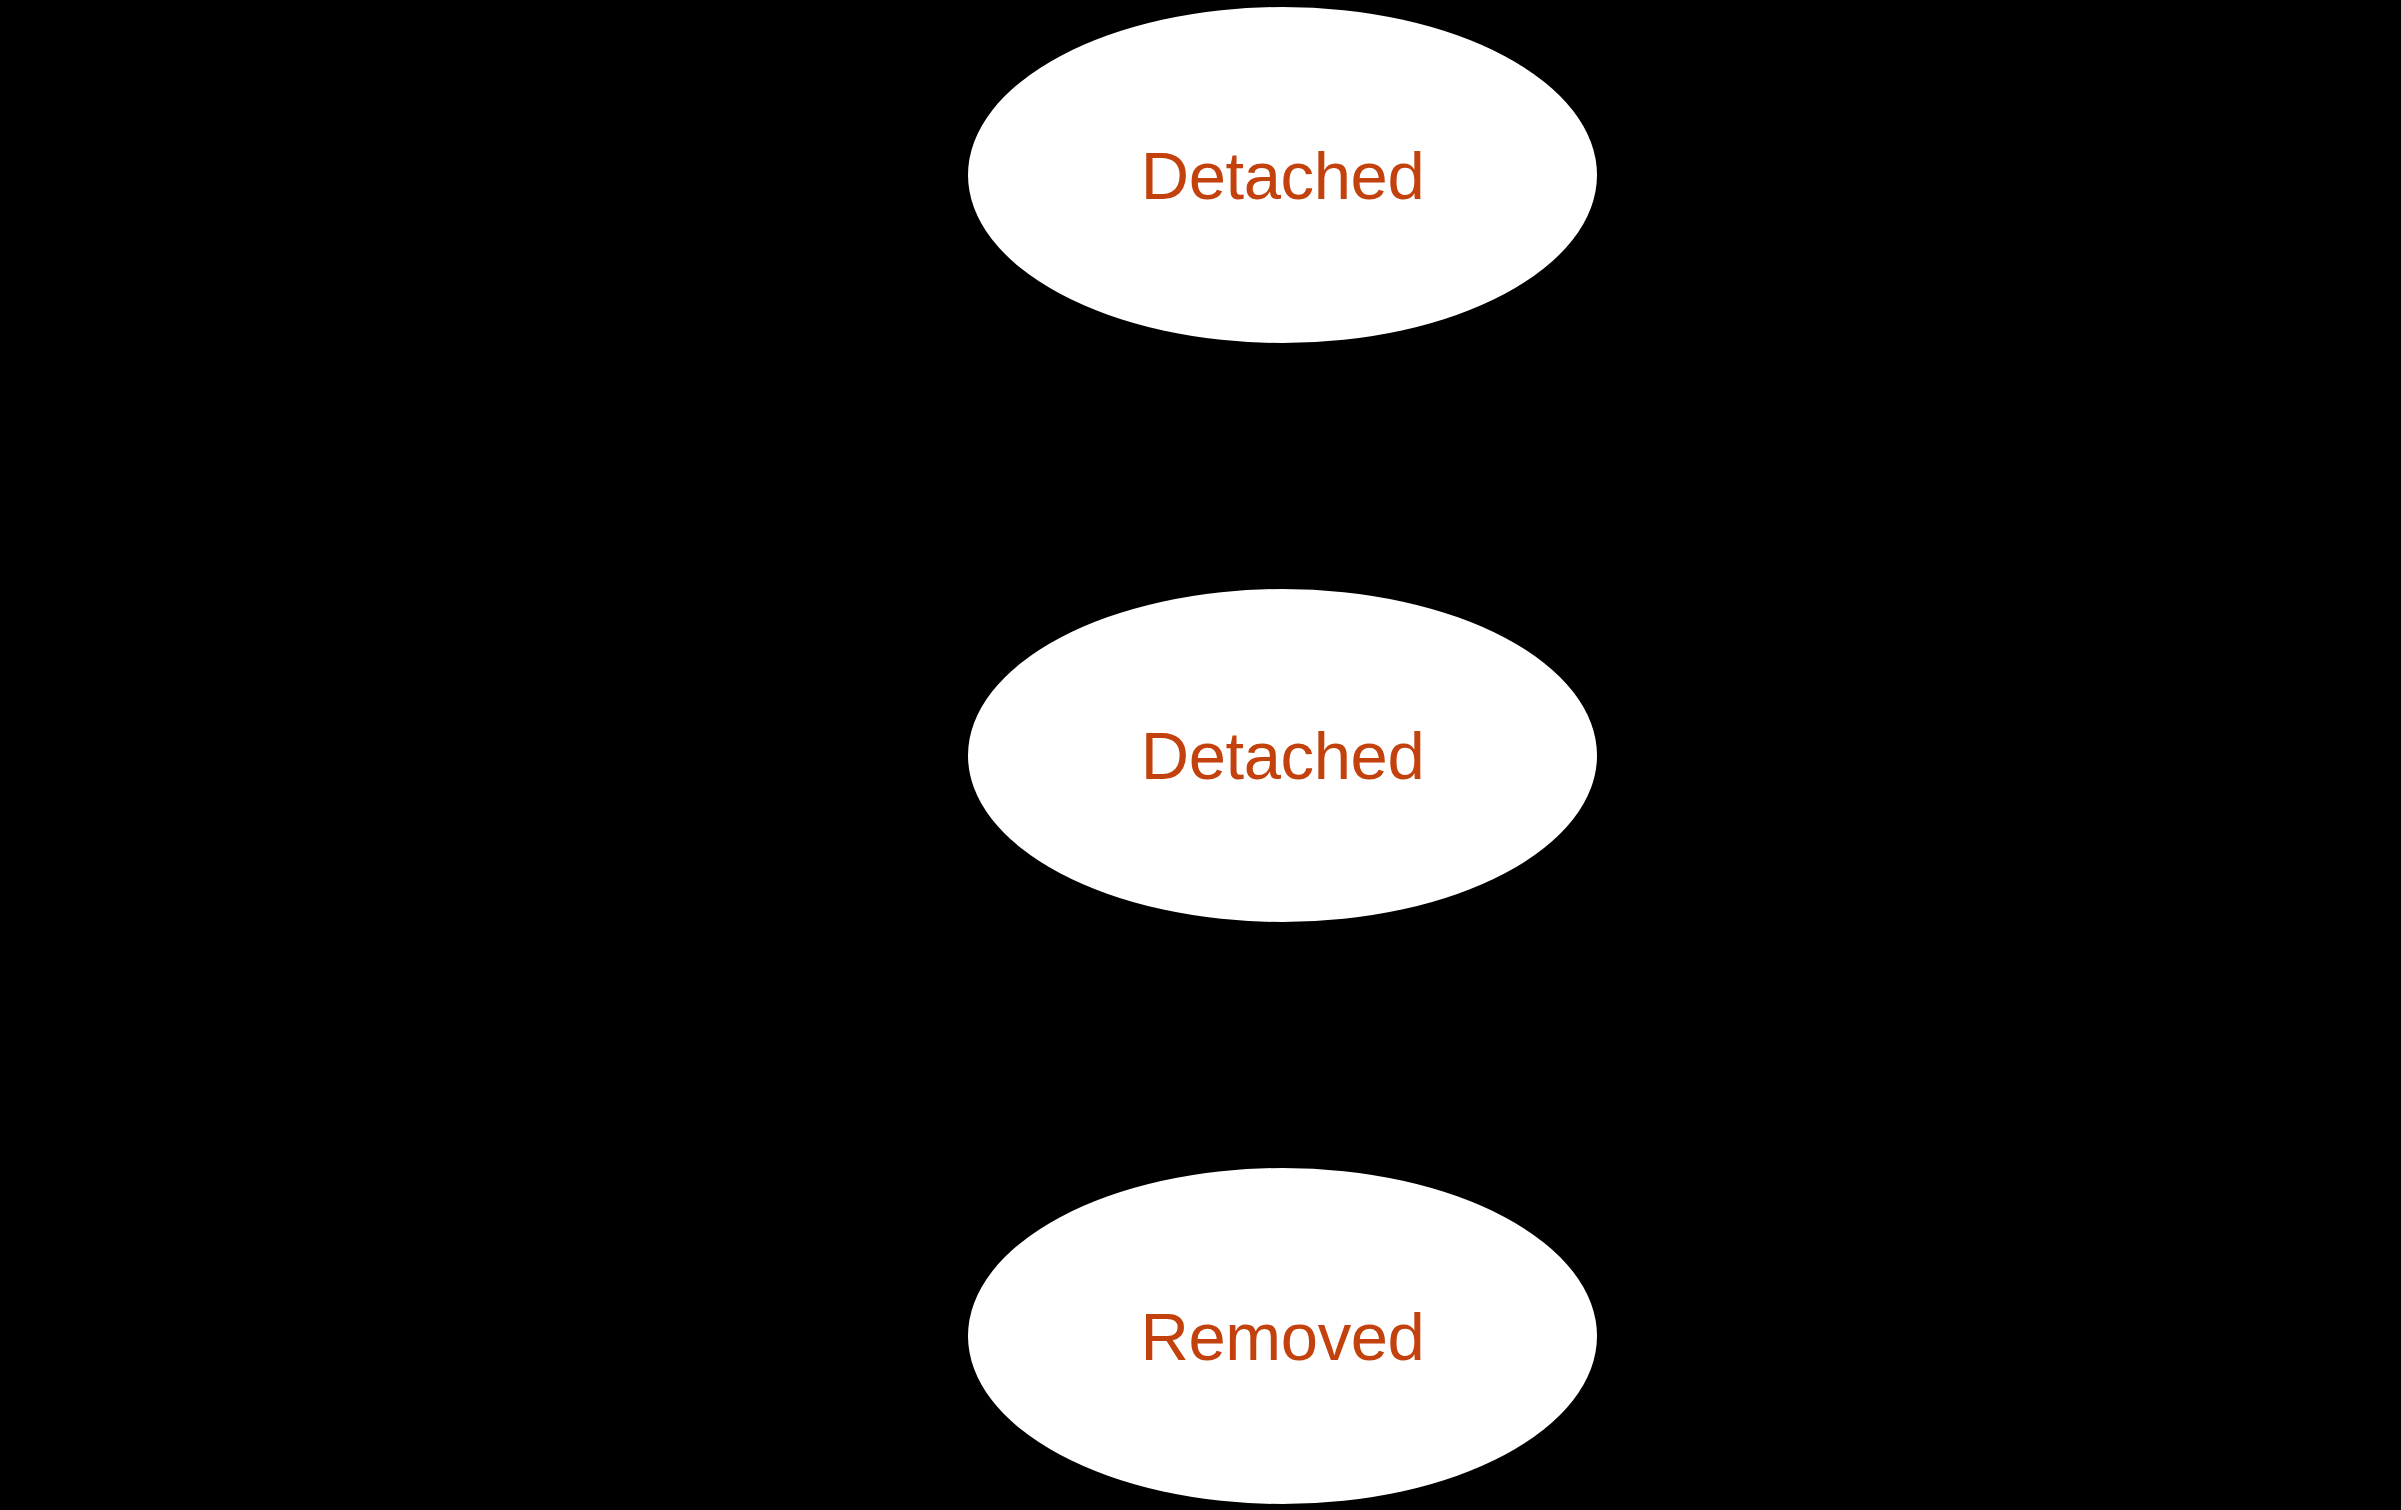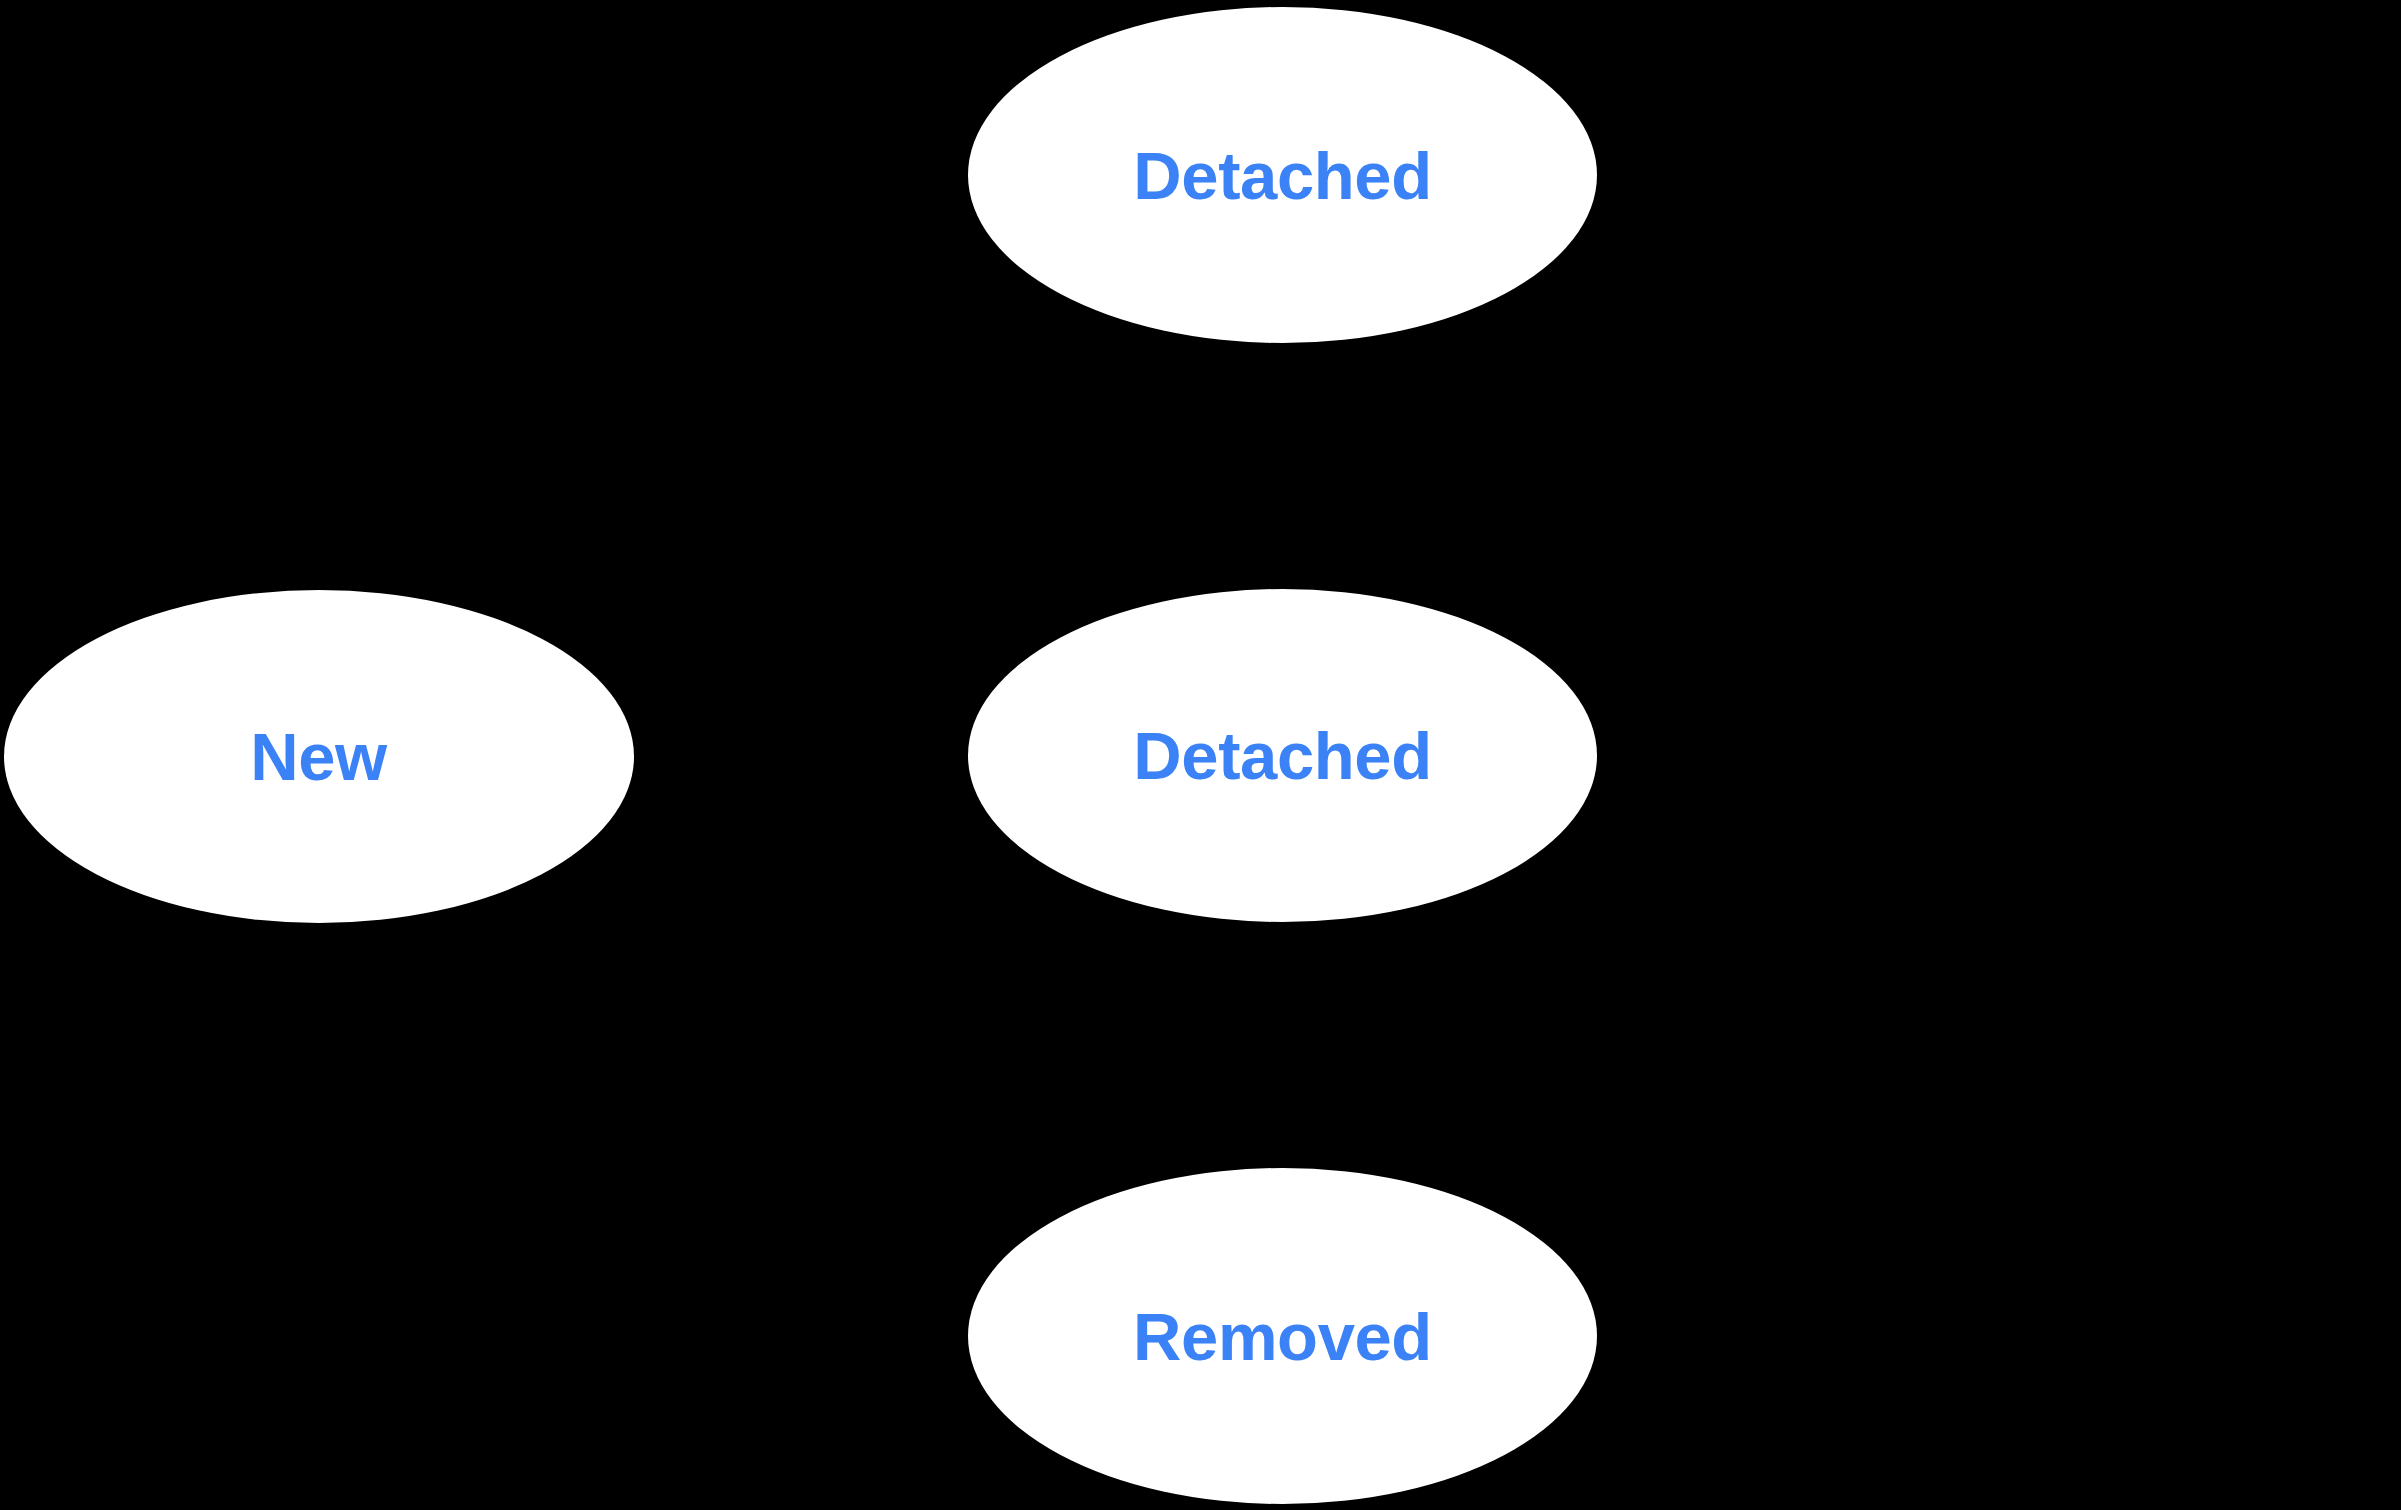--- a/index.html
+++ b/index.html
@@ -21,23 +21,23 @@
     display: flex;
     align-items: center;
     justify-content: center;
     box-sizing: border-box;
   }
   .ellipse {
     border-radius: 50%;
     background: #ffffff;
   }
   .node-label {
-    color: #3b82f6;
+    color: #c2410c;
     font-family: "Liberation Sans", sans-serif;
-    font-weight: bold;
+    font-weight: normal;
     font-size: 67px;
     line-height: 1;
     letter-spacing: -0.4px;
     white-space: nowrap;
     user-select: none;
   }
   
   #node-detached {
     left: 968px;
     top: 7px;
@@ -86,23 +86,20 @@
 </style>
 </head>
 <body>
 
 <div id="canvas">
 
   <div class="node ellipse" id="node-detached">
     <span class="node-label">Detached</span>
   </div>
 
-  <div class="node ellipse" id="node-new">
-    <span class="node-label">New</span>
-  </div>
 
   <div class="node ellipse" id="node-managed">
     <span class="node-label">Detached</span>
   </div>
 
   <div class="node ellipse" id="node-removed">
     <span class="node-label">Removed</span>
   </div>
 
 

